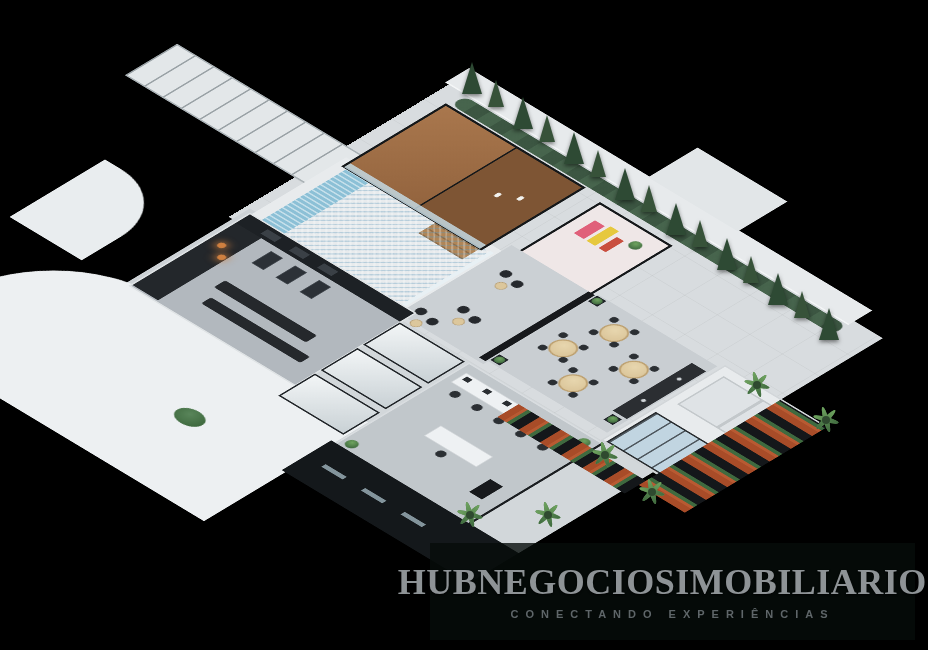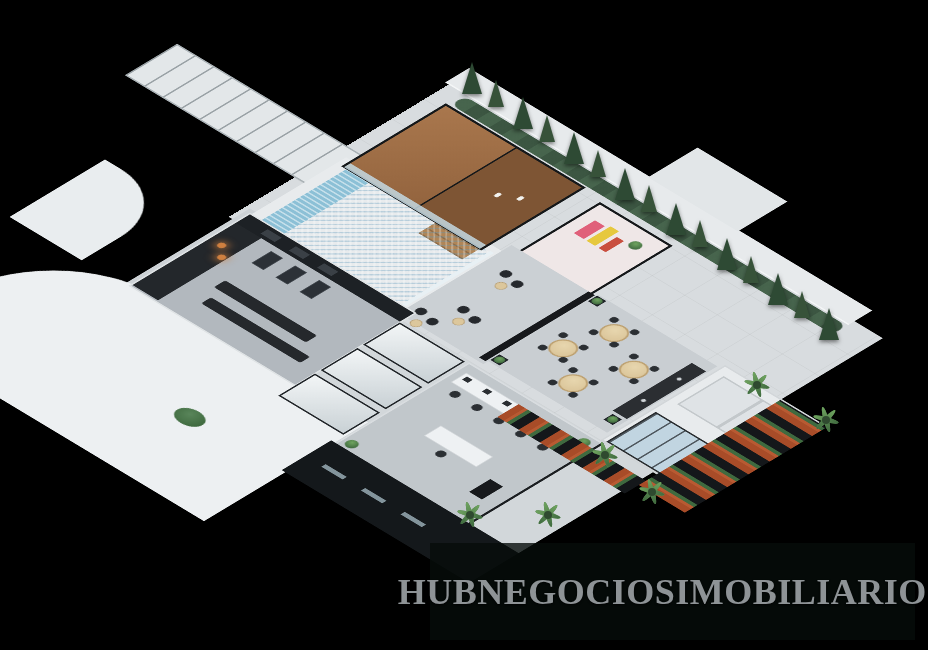--- a/index.html
+++ b/index.html
@@ -333,15 +333,16 @@
         <span class="frond" style="transform: rotate(135deg);"></span>
         <span class="frond" style="transform: rotate(195deg);"></span>
         <span class="frond" style="transform: rotate(255deg);"></span>
         <span class="frond" style="transform: rotate(315deg);"></span>
         <span class="palm-core"></span>
       </div>
   </div>
 
   <div class="watermark">
     <div class="brand">HUBNEGOCIOSIMOBILIARIOS</div>
+    <div class="tagline">CONECTANDO EXPERIÊNCIAS</div>
   </div>
 
 </div>
 
 </body></html>

